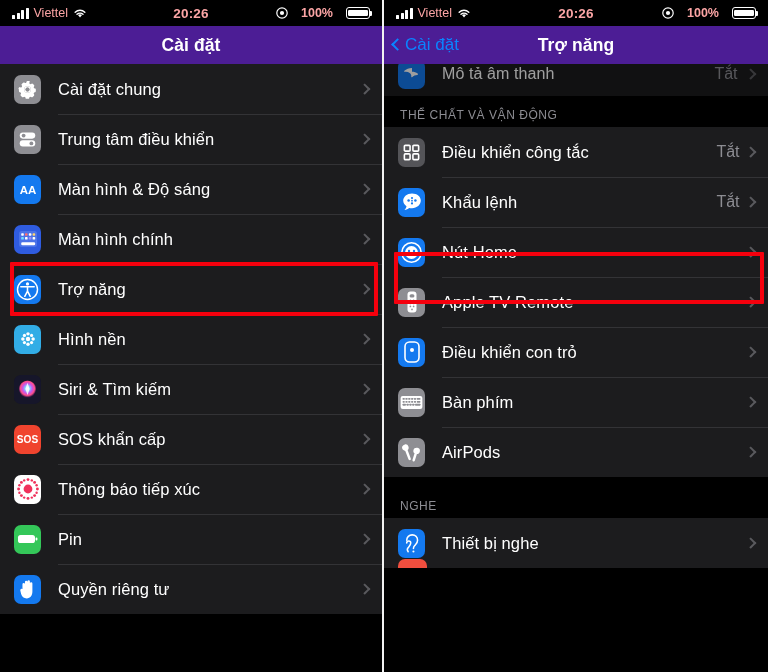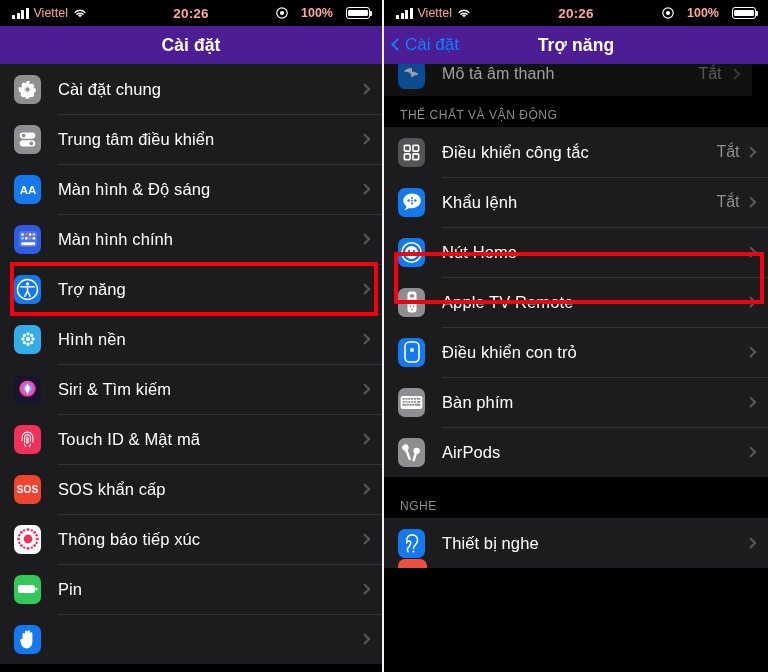--- a/index.html
+++ b/index.html
@@ -99,21 +99,21 @@
   .row .val + .chev { margin-left:7px; }
   .row:not(:has(.val)) .chev { margin-left:auto; }
 
   
   .hl {
     position:absolute; border:4px solid #f5000d;
     pointer-events:none; z-index:20; border-radius:1px;
   }
   
   .peek {
-    position:absolute; left:0; right:16px; top:-12px; height:44px;
+    position:absolute; left:0; right:0; top:-12px; height:44px;
     background:#1c1c1e; display:flex; align-items:center;
     padding-left:14px; z-index:5; opacity:.62;
   }
   .peek .label { font-size:16px; }
   .bottom-peek {
     position:absolute; left:14px; bottom:0; width:29px; height:9px;
     border-radius:7px 7px 0 0; background:#f04e3e;
   }
 </style>
 </head>
@@ -260,36 +260,20 @@
             </defs>
             <rect width="30" height="30" fill="#16162a"></rect>
             <circle cx="15" cy="14.5" r="9.6" fill="url(#sg)"></circle>
             <path d="M15 7.5 L17.4 14.5 L15 21 L12.6 14.5 Z" fill="#fff" opacity=".85"></path>
           </svg>
         </span>
         <span class="label">Siri &amp; Tìm kiếm</span>
         <span class="chev"></span>
       </div>
 
-      <div class="row">
-        <span class="ico" style="background:#f0315b">
-          <svg width="21" height="21" viewBox="0 0 24 24" fill="none" stroke="#fff" stroke-width="1.25" stroke-linecap="round">
-            <path d="M12 3.6c-3.4 0-6.2 2.7-6.2 6.1v3.4"></path>
-            <path d="M12 6.5c-1.9 0-3.4 1.5-3.4 3.3v5.5"></path>
-            <path d="M12 9.3c-.4 0-.7.3-.7.7v6.4"></path>
-            <path d="M12 6.5c1.9 0 3.4 1.5 3.4 3.3v4.3"></path>
-            <path d="M12 3.6c3.4 0 6.2 2.7 6.2 6.1v5.2"></path>
-            <path d="M12.7 10.2v5.6"></path>
-            <path d="M8.6 17.5c.4 1 .9 1.9 1.5 2.6"></path>
-            <path d="M15.4 17.1c-.2 1.1-.6 2.2-1.2 3"></path>
-          </svg>
-        </span>
-        <span class="label">Touch ID &amp; Mật mã</span>
-        <span class="chev"></span>
-      </div>
 
       <div class="row">
         <span class="ico" style="background:#f0442e">
           <svg width="27" height="14" viewBox="0 0 28 14">
               <text x="14" y="11" font-family="Liberation Sans, sans-serif" font-size="10.5" font-weight="bold" fill="#fff" text-anchor="middle">SOS</text>
             </svg>
         </span>
         <span class="label">SOS khẩn cấp</span>
         <span class="chev"></span>
       </div>
@@ -332,20 +316,21 @@
         <span class="label">Pin</span>
         <span class="chev"></span>
       </div>
 
       <div class="row">
         <span class="ico" style="background:#1479ef">
           <svg width="20" height="21" viewBox="0 0 20 22">
             <path fill="#fff" d="M4.2 11V5.6a1.3 1.3 0 0 1 2.6 0v3.2V3.1a1.3 1.3 0 0 1 2.6 0v5.4V2.6a1.3 1.3 0 0 1 2.6 0v5.9V4.8a1.3 1.3 0 0 1 2.6 0v8.3c0 4.2-2.3 7.2-5.9 7.2-3.2 0-5.1-1.9-5.9-4.6L2 12.3c-.3-1 .3-1.9 1.2-2 .5-.1 1 .2 1.3.7z"></path>
           </svg>
         </span>
+        <span class="label">Quyền riêng tư</span>
         <span class="chev"></span>
       </div>
 
       <div class="hl" style="left:10px; right:4px; top:198px; height:54px;"></div>
     </div>
   </div>
 
   <div class="phone right">
 
     <div class="statusbar">

